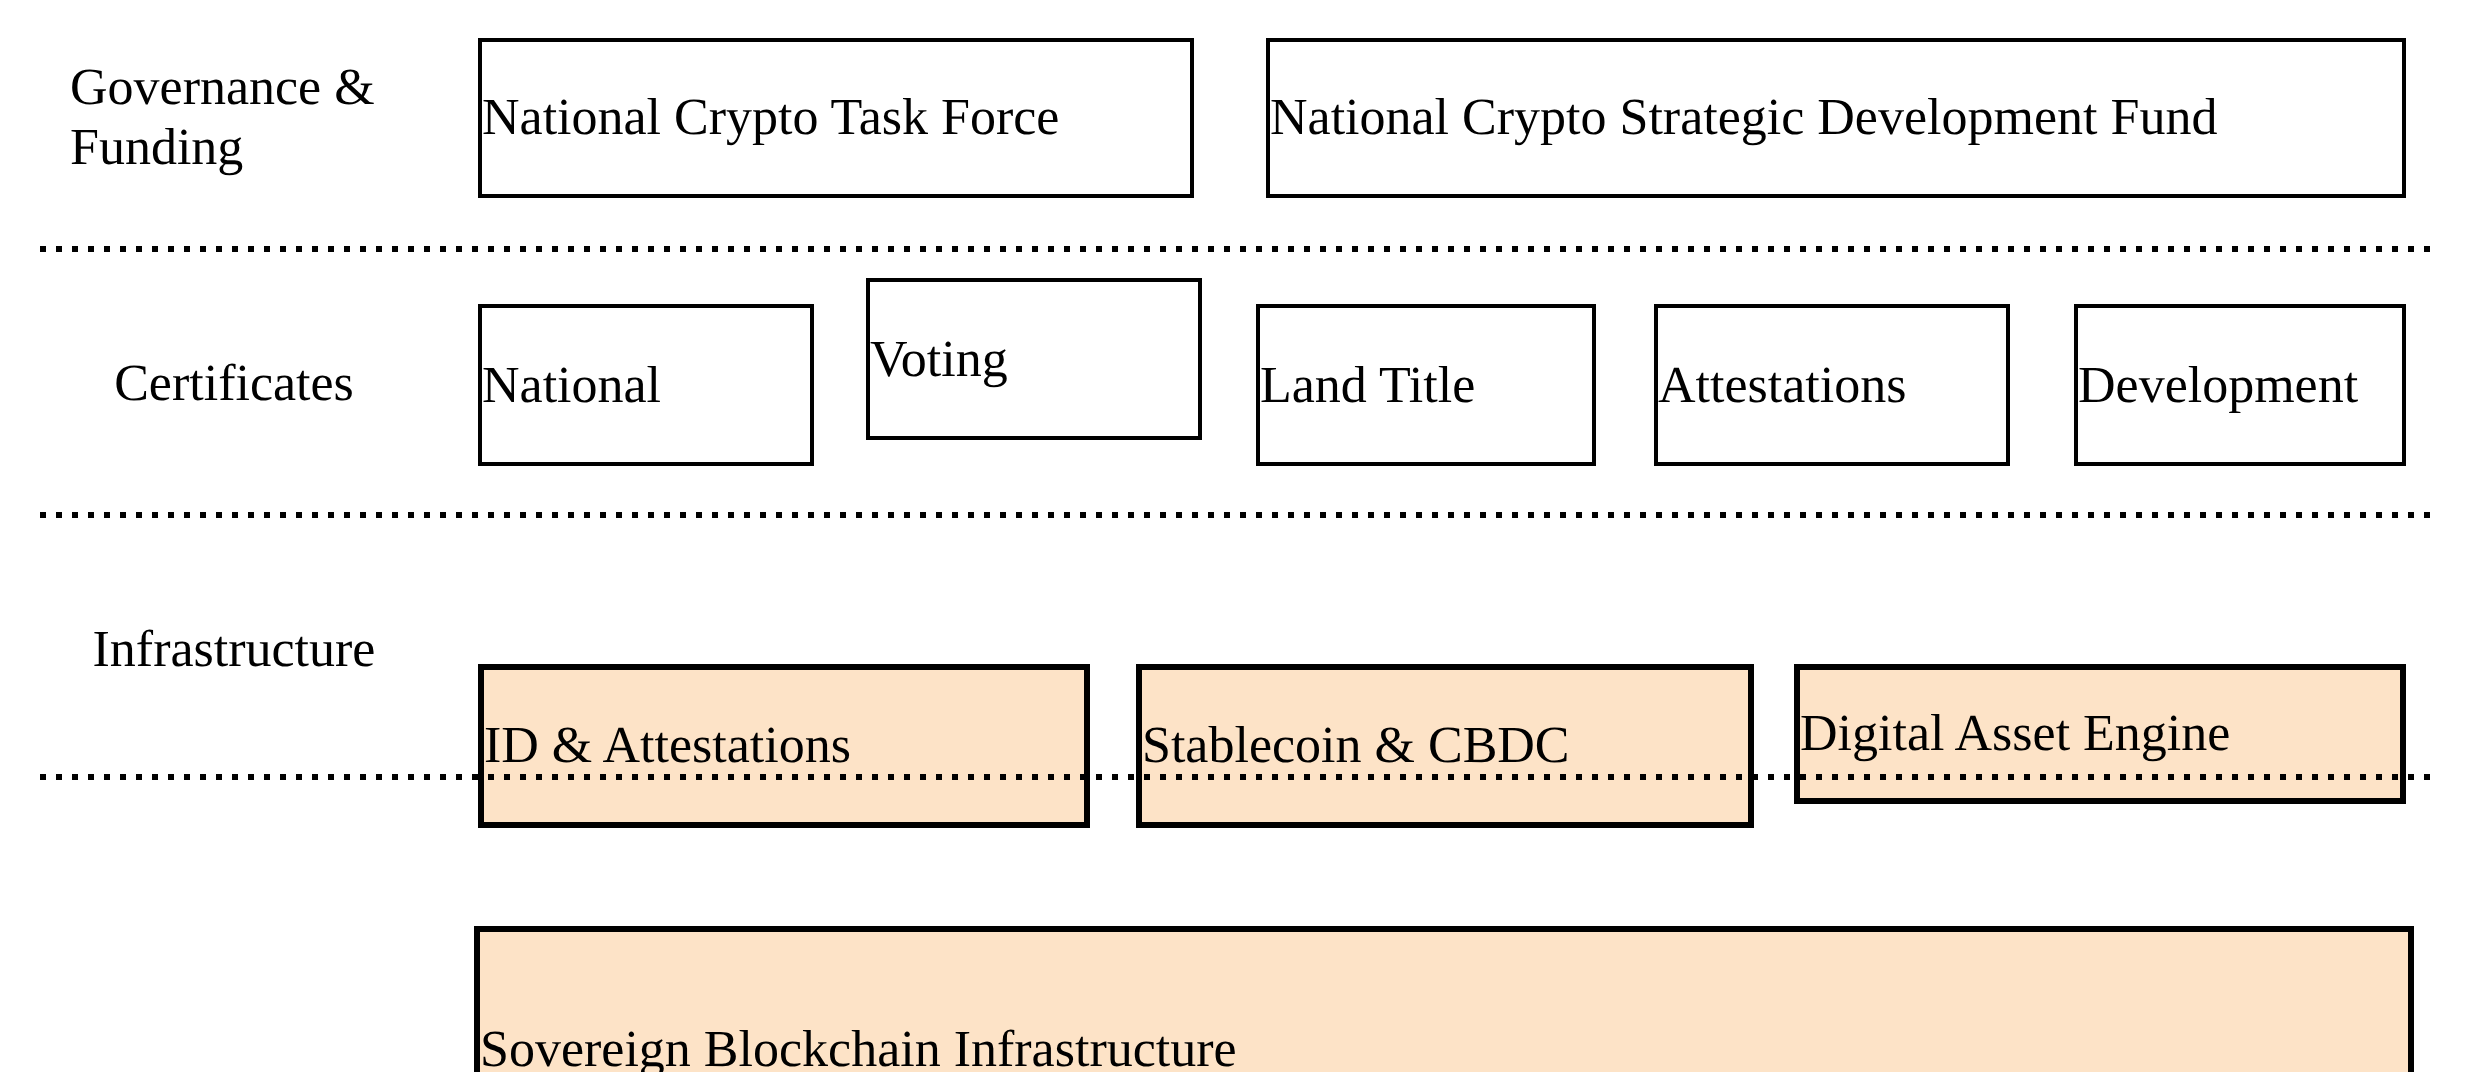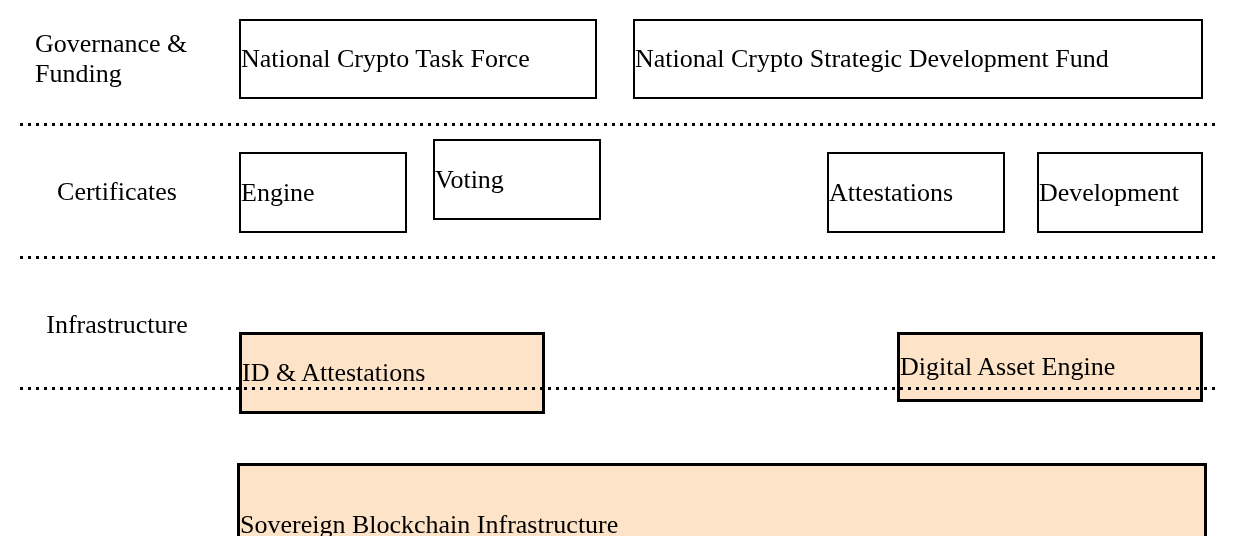--- a/index.html
+++ b/index.html
@@ -60,40 +60,46 @@
   <div class="box" style="left:633px;top:19px;width:570px;height:80px">
     <span>National Crypto Strategic Development Fund</span>
   </div>
 
   <div class="dotted" style="top:123px"></div>
 
   <div class="row-label" style="top:152px;height:81px">
     <span class="wrap">Certificates</span>
   </div>
   <div class="box" style="left:239px;top:152px;width:168px;height:81px">
-    <span>Engine</span>
+    <span>National</span>
   </div>
   <div class="box" style="left:433px;top:139px;width:168px;height:81px">
     <span>Voting</span>
+  </div>
+  <div class="box" style="left:628px;top:152px;width:170px;height:81px">
+    <span>Land Title</span>
   </div>
   <div class="box" style="left:827px;top:152px;width:178px;height:81px">
     <span>Attestations</span>
   </div>
   <div class="box" style="left:1037px;top:152px;width:166px;height:81px">
     <span>Development</span>
   </div>
 
   <div class="dotted" style="top:256px"></div>
 
   <div class="row-label" style="top:284px;height:82px">
     <span class="wrap">Infrastructure</span>
   </div>
   <div class="box highlight" style="left:239px;top:284px;width:306px;height:82px">
     <span>ID &amp; Attestations</span>
   </div>
+  <div class="box highlight" style="left:568px;top:284px;width:309px;height:82px">
+    <span>Stablecoin &amp; CBDC</span>
+  </div>
   <div class="box highlight" style="left:897px;top:284px;width:306px;height:70px">
     <span>Digital Asset Engine</span>
   </div>
 
   <div class="dotted" style="top:387px"></div>
 
   <div class="box highlight" style="left:237px;top:415px;width:970px;height:124px">
     <span>Sovereign Blockchain Infrastructure</span>
   </div>
 

